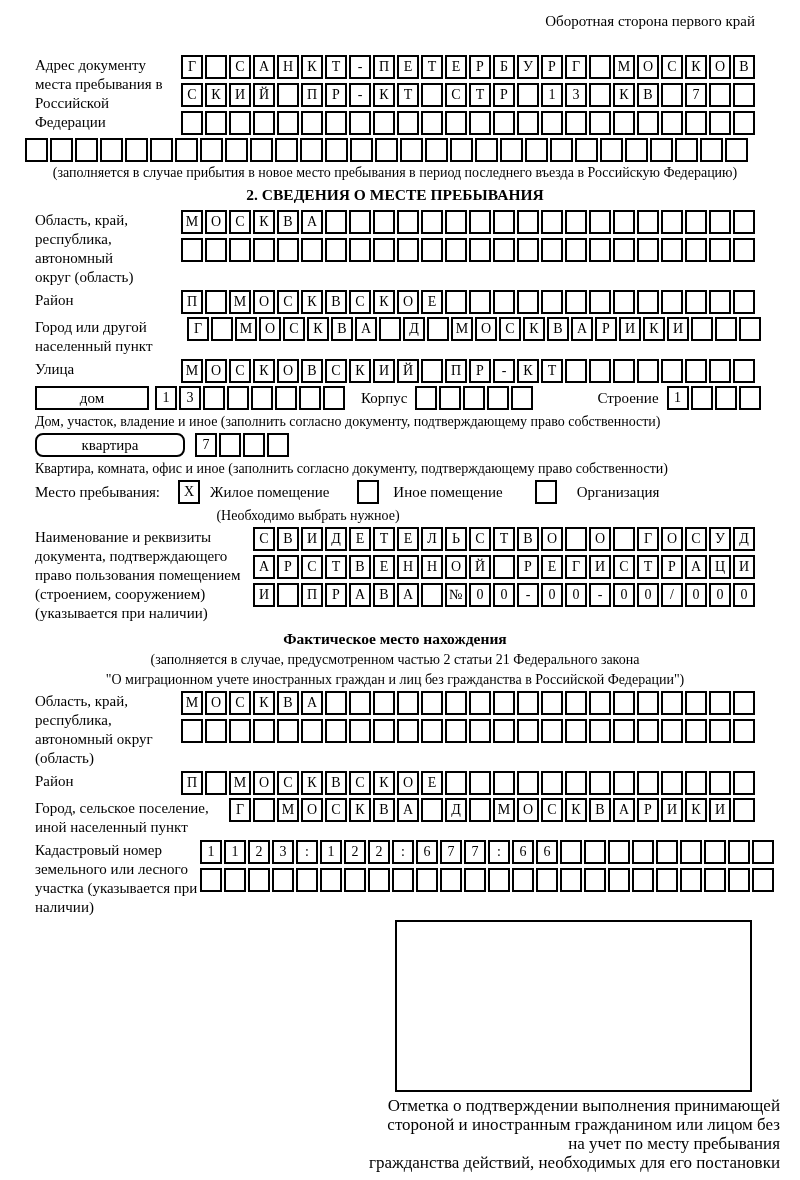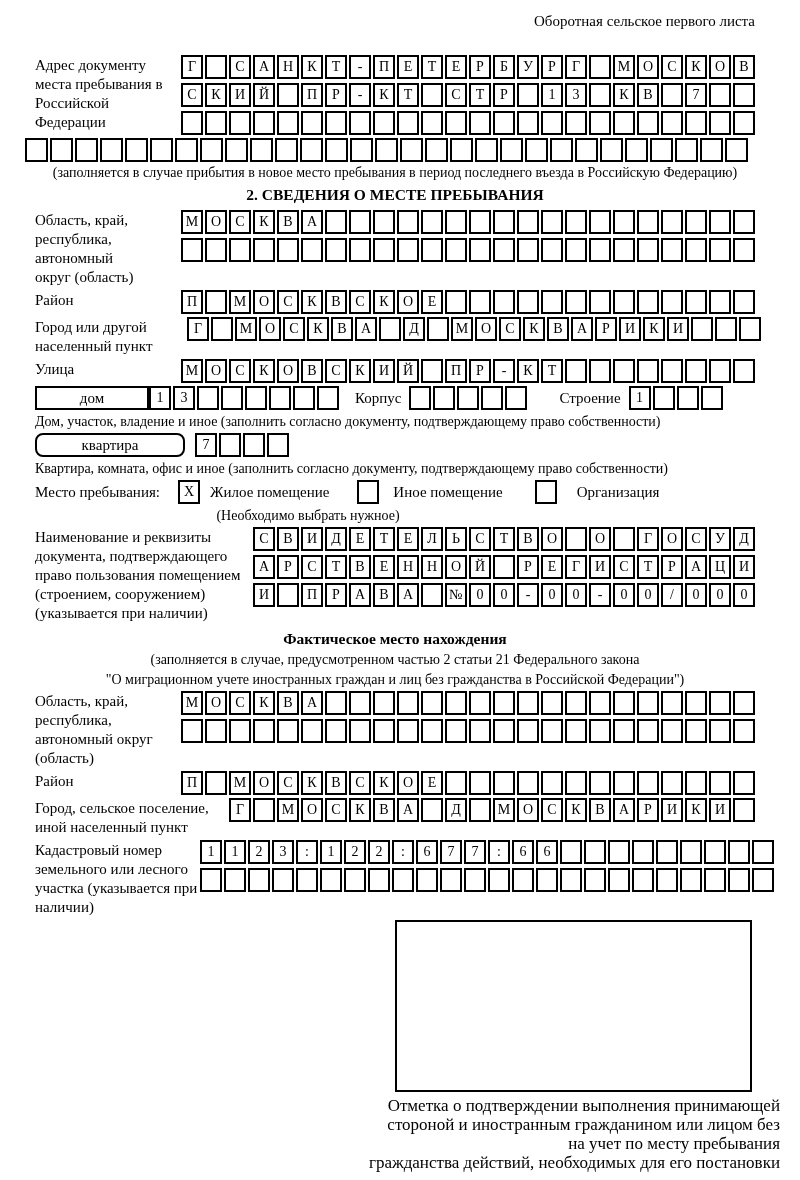--- a/index.html
+++ b/index.html
@@ -15,39 +15,39 @@
   .cell{box-sizing:border-box;flex:0 0 auto;width:22px;height:24px;border:2px solid #000;
         display:flex;align-items:center;justify-content:center;font-size:14px;background:#fff;}
   .fullrow{margin-left:-10px;margin-bottom:2px;}
   .fullrow .cell{width:23px;}
   .caption{font-size:14px;line-height:18px;margin-bottom:2px;}
   .center{text-align:center;}
   .section-title{text-align:center;font-weight:bold;font-size:15.5px;line-height:20px;margin:3px 0 5px;}
   .sub-title{text-align:center;font-weight:bold;font-size:15.5px;line-height:20px;margin:6px 0 2px;}
   .inline-box{box-sizing:border-box;border:2px solid #000;height:24px;display:flex;align-items:center;
               justify-content:center;font-size:15px;flex:0 0 auto;background:#fff;}
-  .house-box{width:114px;}
+  .house-box{width:114px;margin-right:6px;}
   .apt-box{width:150px;margin-right:10px;border-radius:8px;}
   .seg-label{font-size:15px;line-height:24px;flex:0 0 auto;}
-  .ml16{margin-left:16px;margin-right:8px;} .ml40{margin-left:32px;margin-right:8px;}
+  .ml16{margin-left:16px;margin-right:8px;} .ml40{margin-left:64px;margin-right:8px;}
   .checkbox{box-sizing:border-box;width:22px;height:24px;border:2px solid #000;display:inline-flex;
             align-items:center;justify-content:center;font-size:14px;flex:0 0 auto;background:#fff;}
   .stay-row{align-items:flex-end;}
   .opt-label{font-size:15px;line-height:24px;}
   .choose-note{margin-left:168px;width:210px;text-align:center;}
   .top-gap{margin-top:24px;}
   .stamp-box{box-sizing:border-box;width:357px;height:172px;border:2px solid #000;margin:2px 3px 4px auto;}
   .stamp-caption{width:420px;margin-left:auto;margin-right:-25px;text-align:right;font-size:17px;line-height:19px;}
 </style>
 </head>
 <body>
 
 <div class="page">
 
-  <div class="side-note">Оборотная сельское первого листа</div>
+  <div class="side-note">Оборотная сторона первого край</div>
 
   <div class="frow top-gap">
     <div class="label w128">Адрес документу места пребывания в Российской Федерации</div>
     <div class="gridcol">
       <div class="cellrow">
           <span class="cell">Г</span>
           <span class="cell"></span>
           <span class="cell">С</span>
           <span class="cell">А</span>
           <span class="cell">Н</span>

